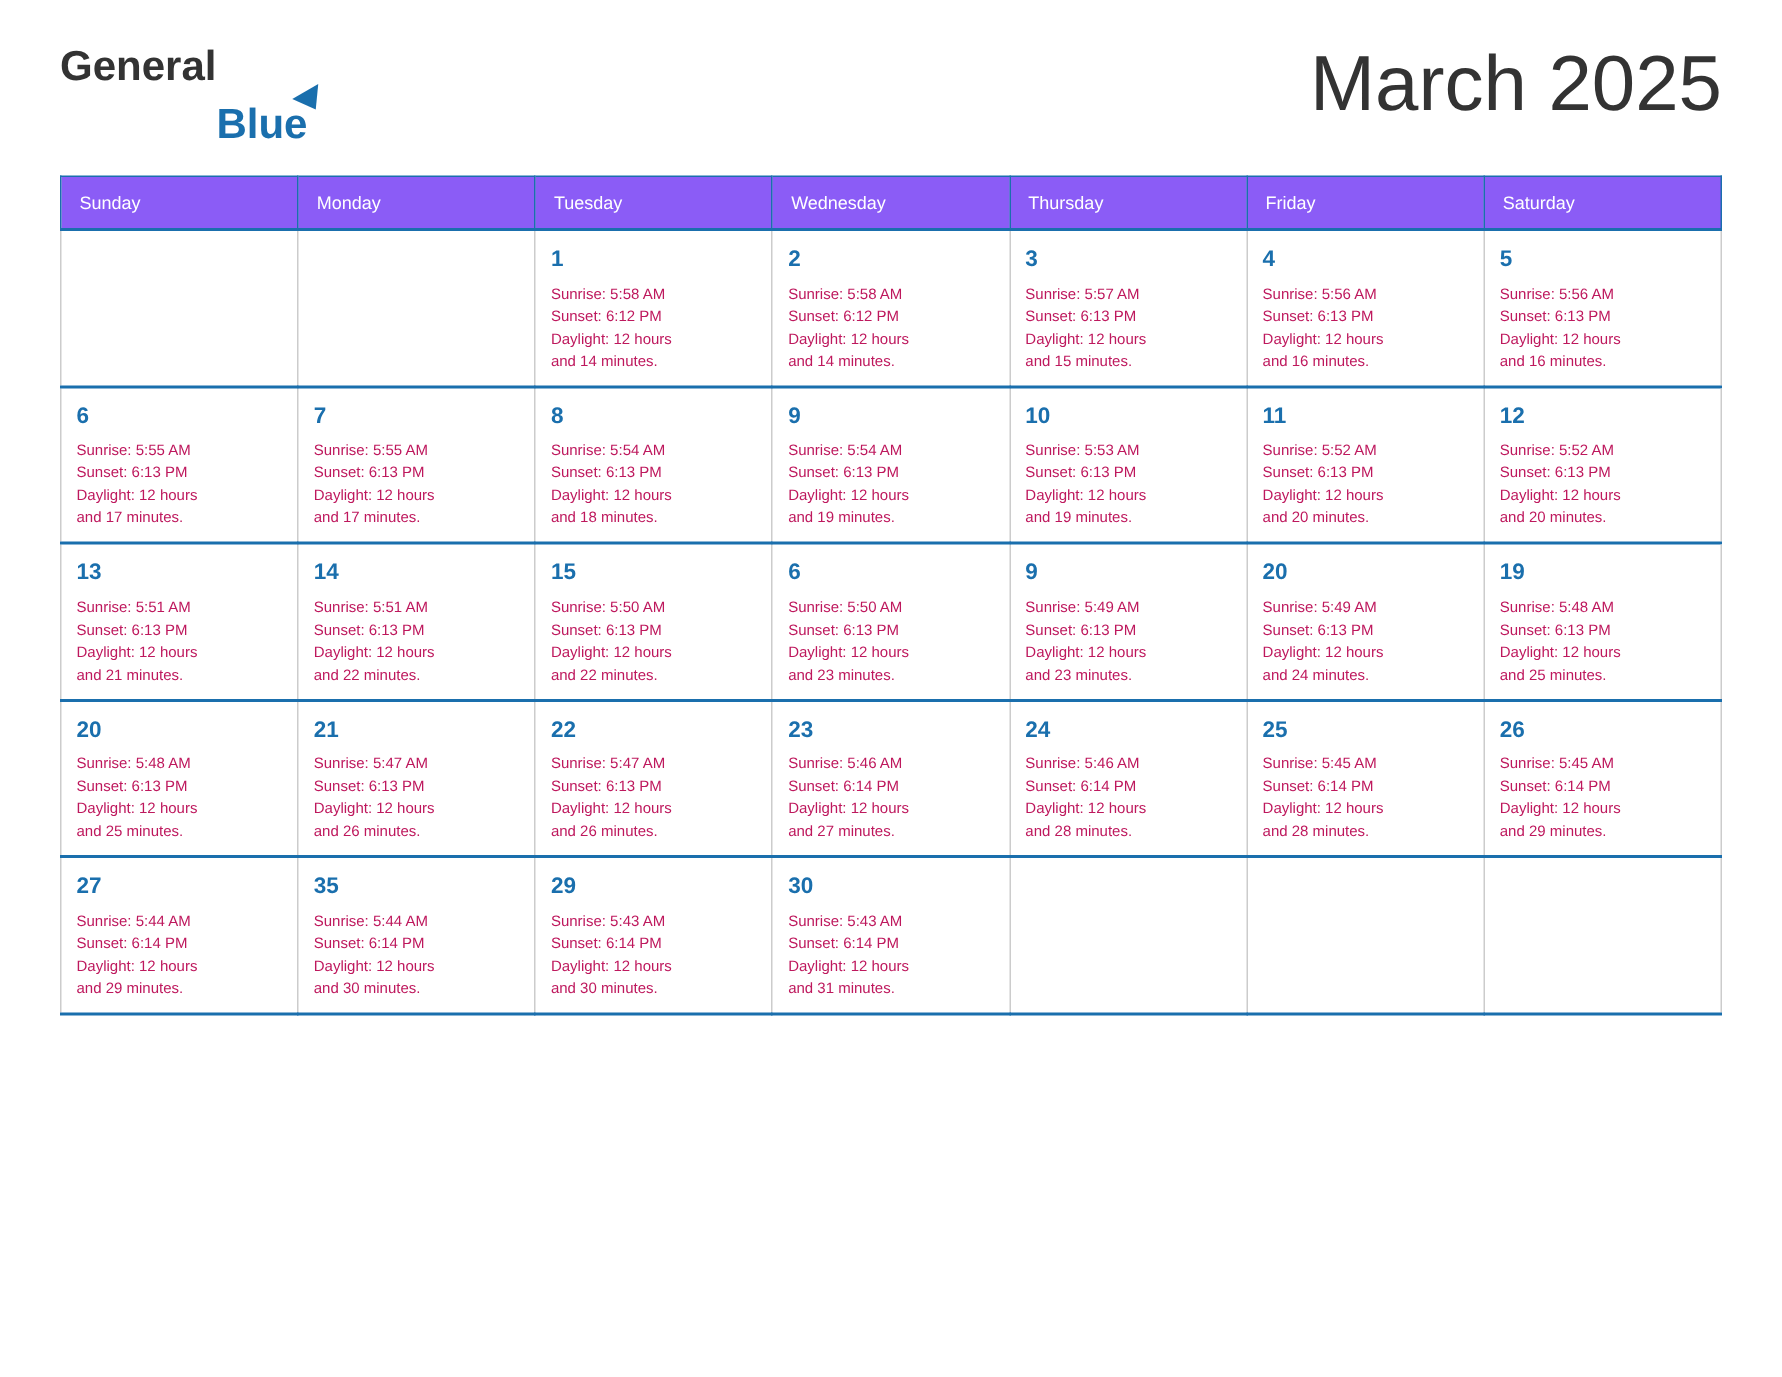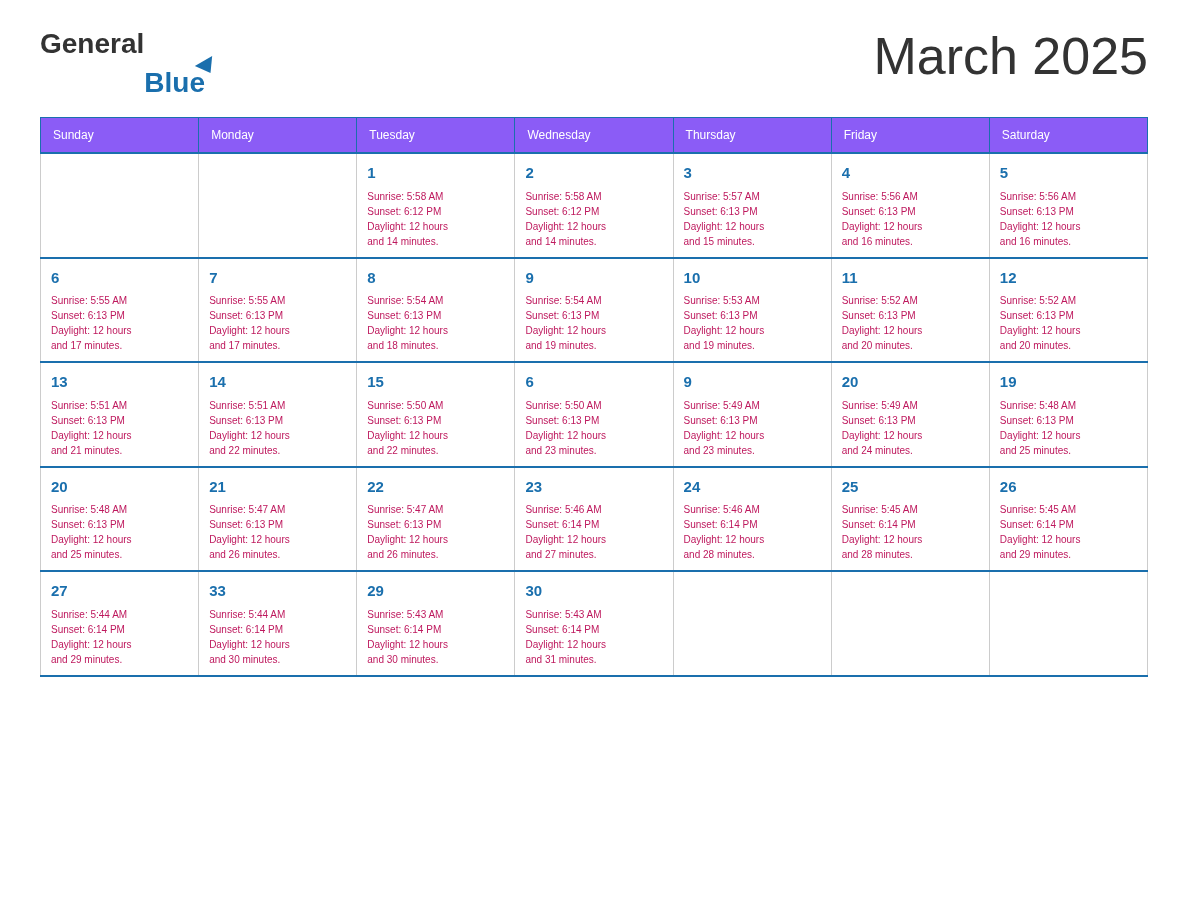--- a/index.html
+++ b/index.html
@@ -338,21 +338,21 @@
       </tr>
       <tr>
         <td>
           <span class="day-number">27</span>
           <div class="day-info" style="white-space: pre-line;">Sunrise: 5:44 AM
 Sunset: 6:14 PM
 Daylight: 12 hours
 and 29 minutes.</div>
         </td>
         <td>
-          <span class="day-number">33</span>
+          <span class="day-number">35</span>
           <div class="day-info" style="white-space: pre-line;">Sunrise: 5:44 AM
 Sunset: 6:14 PM
 Daylight: 12 hours
 and 30 minutes.</div>
         </td>
         <td>
           <span class="day-number">29</span>
           <div class="day-info" style="white-space: pre-line;">Sunrise: 5:43 AM
 Sunset: 6:14 PM
 Daylight: 12 hours

